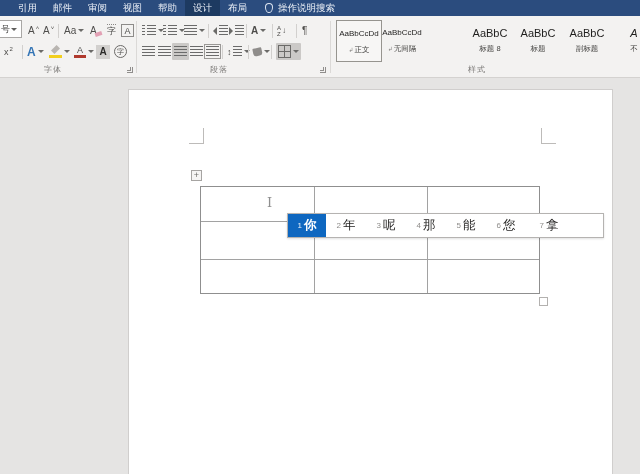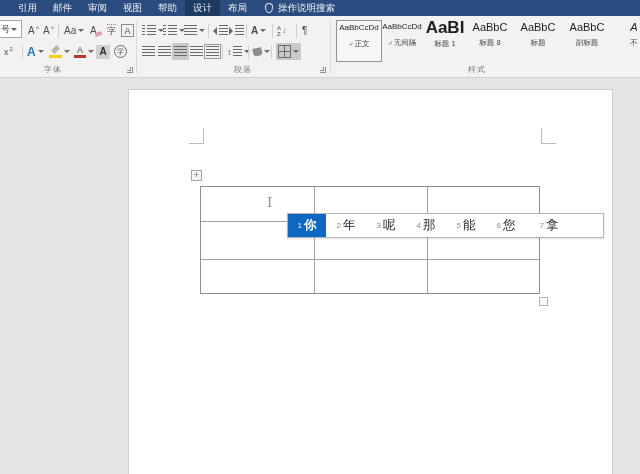--- a/index.html
+++ b/index.html
@@ -44,21 +44,21 @@
   .tri-r { width:0;height:0;border-top:4px solid transparent;border-bottom:4px solid transparent;border-left:4px solid #6b6a68; margin-right:2px; }
   .sortAZ { display:flex; flex-direction:column; font-size:6px; line-height:6px; color:#4e4d4b; margin-right:1px; }
   .gridic { width:13px; height:13px; border:1px solid #6b6a68;
     background:linear-gradient(#6b6a68,#6b6a68) center/13px 1px no-repeat,
                linear-gradient(#6b6a68,#6b6a68) center/1px 13px no-repeat; }
   .bucket { width:9px; height:8px; background:#8f8d8b; border-radius:1px 1px 3px 3px; transform:rotate(-12deg); }
   .launcher { position:absolute; width:6px; height:6px; border-right:1px solid #908e8c; border-bottom:1px solid #908e8c; }
   .launcher:after { content:""; position:absolute; right:1px; bottom:1px; width:3px; height:3px; border-right:1px solid #908e8c; border-bottom:1px solid #908e8c; }
 
   
-  .styleitem { position:absolute; top:4px; height:42px; text-align:center; color:#2a2927; cursor:default; padding-top:0; }
+  .styleitem { position:absolute; top:4px; height:42px; text-align:center; color:#2a2927; cursor:default; padding-top:6px; }
   .styleitem.sel { border:1px solid #96948f; background:#f7f6f5; }
   .s-sample { font-size:8px; line-height:14px; white-space:nowrap; color:#1f1e1d; }
   .s-sample.mid { font-size:11px; }
   .s-sample.big { font-size:17px; font-weight:bold; line-height:15px; }
   .s-label { font-size:7.5px; color:#454442; margin-top:4px; white-space:nowrap; }
   .pmark { font-size:6px; color:#8a8886; margin-right:1px; }
 
   
   .docarea { position:absolute; left:0; top:78px; width:640px; height:396px; background:#e5e4e3; }
   .page { position:absolute; left:128px; top:11px; width:485px; height:400px; background:#ffffff; border:1px solid #d0cecd; border-bottom:none; }
@@ -232,36 +232,32 @@
   <div class="ic row2" style="left:253px">
     <span class="bucket"></span>
       <span class="dd"></span>
   </div>
   <div class="rsep row2" style="left:271px; top:29px"></div>
   <div class="ic row2 hi" style="left:276px; padding:0 2px">
     <span class="gridic"></span>
       <span class="dd"></span>
   </div>
 
-  <div class="grouplabel" style="left:234px">段落</div>
+  <div class="grouplabel" style="left:210px">段落</div>
   <div class="launcher" style="left:320px; top:51px"></div>
 
   <div class="vsep" style="left:330px"></div>
 
   <div class="styleitem sel" style="left:336px; width:46px">
     <div class="s-sample">AaBbCcDd</div>
     <div class="s-label"><span class="pmark">↲</span><span>正文</span></div>
   </div>
   <div class="styleitem" style="left:378px; width:48px">
     <div class="s-sample">AaBbCcDd</div>
     <div class="s-label"><span class="pmark">↲</span><span>无间隔</span></div>
-  </div>
-  <div class="styleitem" style="left:424px; width:42px">
-    <div class="s-sample big">AaBI</div>
-    <div class="s-label">标题 1</div>
   </div>
   <div class="styleitem" style="left:468px; width:44px">
     <div class="s-sample mid">AaBbC</div>
     <div class="s-label">标题 8</div>
   </div>
   <div class="styleitem" style="left:516px; width:44px">
     <div class="s-sample mid">AaBbC</div>
     <div class="s-label">标题</div>
   </div>
   <div class="styleitem" style="left:564px; width:46px">

